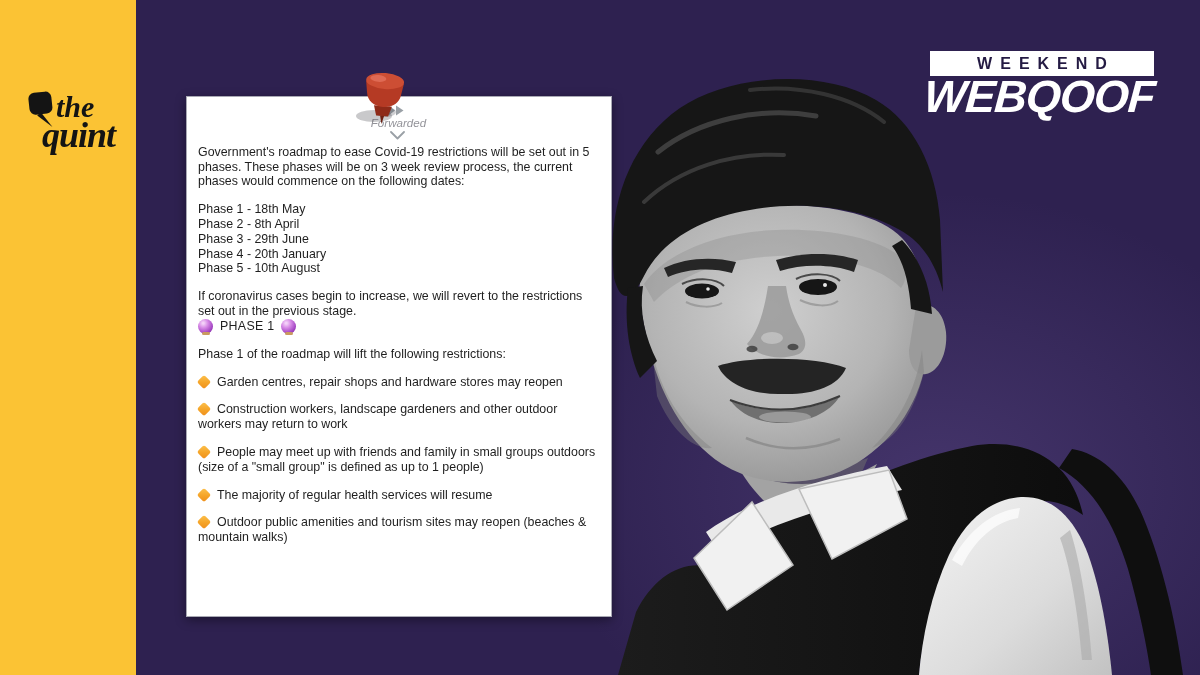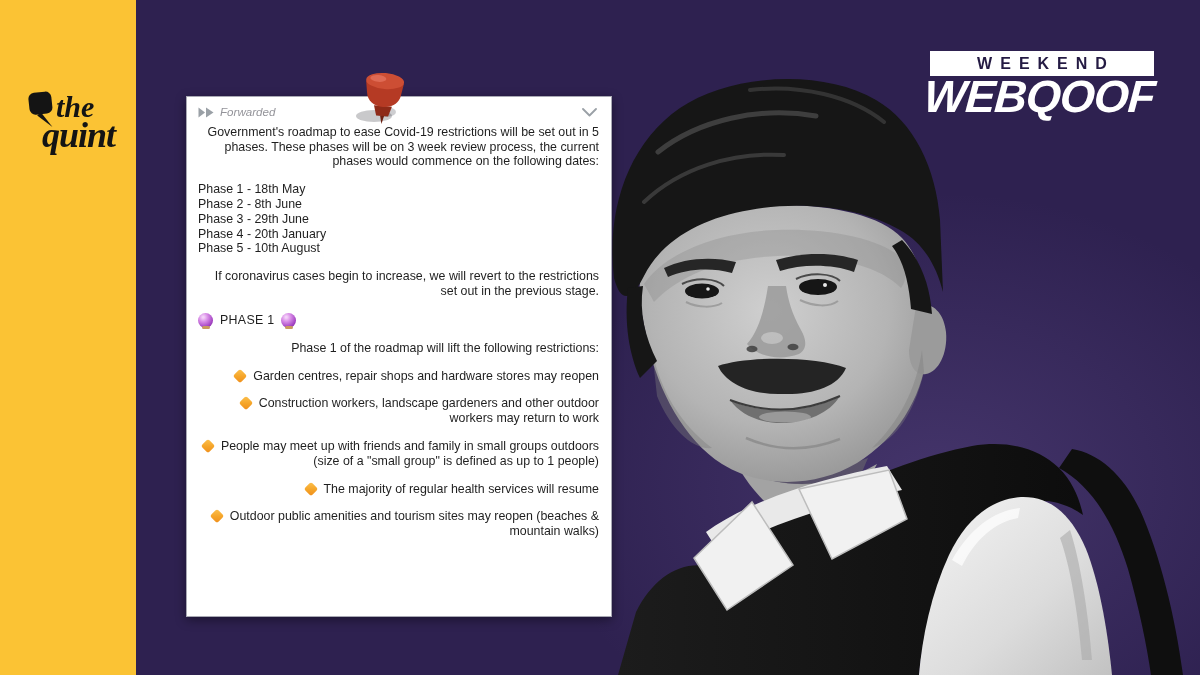--- a/index.html
+++ b/index.html
@@ -38,30 +38,30 @@
     transform:skewX(-4deg);letter-spacing:-1px;
   }
   
   .wa-card{
     position:absolute;left:186px;top:96px;width:426px;height:521px;
     background:#ffffff;border:1px solid #a9a9b4;box-sizing:border-box;
     padding:8px 12px 10px 11px;
     box-shadow:0 3px 10px rgba(0,0,0,.4);
     color:#1f1f1f;font-size:12.4px;line-height:14.8px;z-index:2;
   }
-  .wa-header{display:flex;align-items:center;margin-bottom:5px;}
+  .wa-header{display:flex;align-items:center;margin-bottom:5px;flex-direction:column;}
   .fwd-icon{margin-right:6px;flex:0 0 auto;}
   .fwd-label{color:#939399;font-style:italic;font-size:11.6px;}
   .wa-header .spacer{flex:1;}
   .chev{flex:0 0 auto;margin-right:2px;cursor:pointer;}
-  .para{margin:13px 0 0 0;text-align:right;}
+  .para{margin:13px 0 0 0;}
   .para.first{margin-top:0;}
   .phases{margin-top:13px;}
   .phase-line{margin:0;}
-  .phase-heading{display:flex;align-items:flex-end;gap:7px;margin-top:14px;}
+  .phase-heading{display:flex;align-items:flex-end;gap:7px;}
   .phase-heading .ph-text{letter-spacing:.3px;}
   .crystal{
     position:relative;display:inline-block;width:15px;height:15px;border-radius:50%;
     background:radial-gradient(circle at 35% 28%, #f3d0f8 6%, #d78ae6 32%, #a243c2 68%, #6d1d89 100%);
   }
   .crystal::after{
     content:"";position:absolute;left:3.5px;bottom:-1.5px;width:8px;height:3px;border-radius:2px;
     background:#c99a5f;
   }
   .bullet .diamond{
@@ -107,21 +107,21 @@
       <span class="spacer"></span>
       <svg class="chev" width="15" height="9" viewBox="0 0 15 9">
         <polyline points="1,1 7.5,7.5 14,1" fill="none" stroke="#9aa0a6" stroke-width="1.8" stroke-linecap="round" stroke-linejoin="round"></polyline>
       </svg>
     </div>
 
     <p class="para first">Government's roadmap to ease Covid-19 restrictions will be set out in 5 phases. These phases will be on 3 week review process, the current phases would commence on the following dates:</p>
 
     <div class="phases">
         <div class="phase-line">Phase 1 - 18th May</div>
-        <div class="phase-line">Phase 2 - 8th June</div>
+        <div class="phase-line">Phase 2 - 8th April</div>
         <div class="phase-line">Phase 3 - 29th June</div>
         <div class="phase-line">Phase 4 - 20th January</div>
         <div class="phase-line">Phase 5 - 10th August</div>
       </div>
 
     <p class="para">If coronavirus cases begin to increase, we will revert to the restrictions set out in the previous stage.</p>
 
     <div class="phase-heading">
       <span class="crystal"></span>
       <span class="ph-text">PHASE 1</span>

